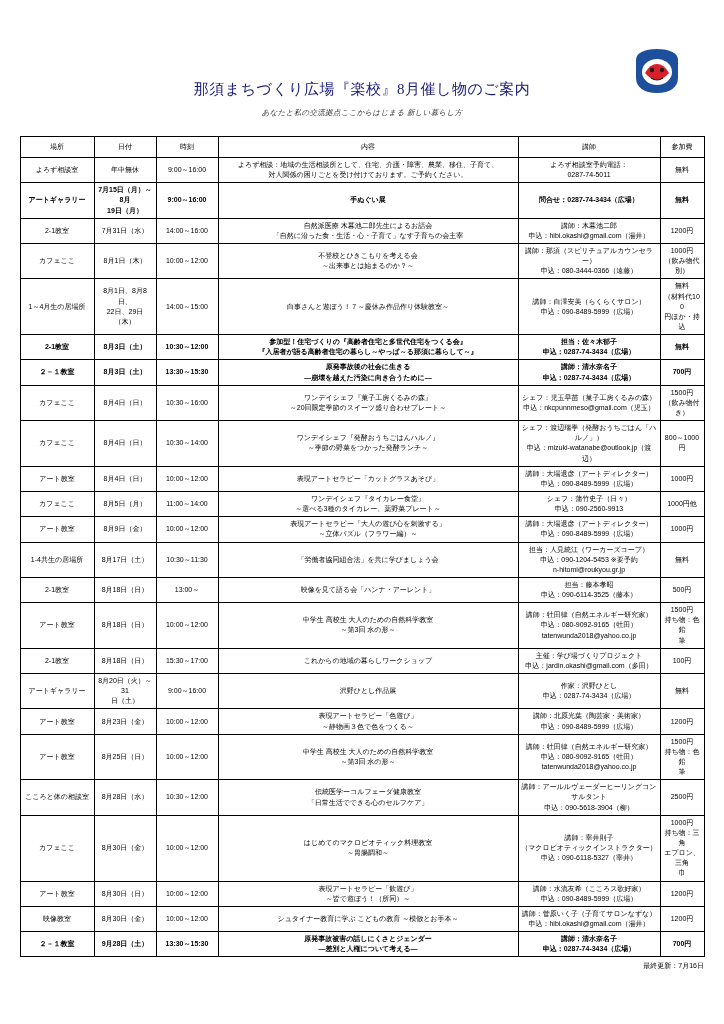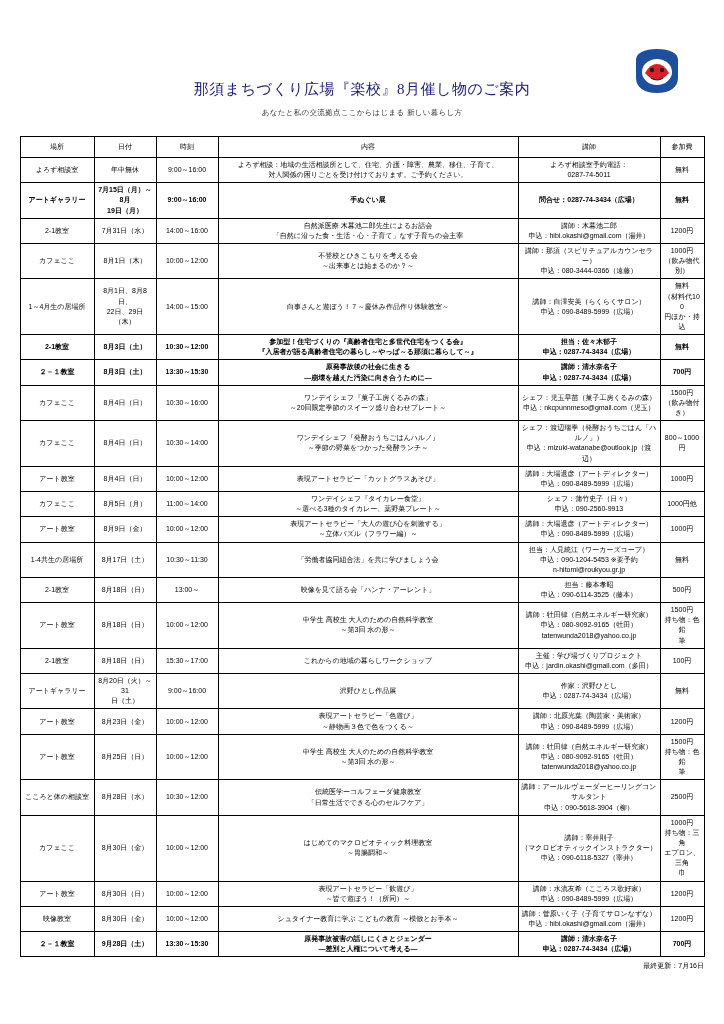--- a/index.html
+++ b/index.html
@@ -33,20 +33,21 @@
     color: #1a1a7a;
     font-weight: normal;
     margin: 0;
     font-family: "Liberation Serif", "DejaVu Serif", serif;
   }
   .subtitle {
     font-size: 7.5px;
     color: #333;
     margin-top: 9px;
     letter-spacing: 0.3px;
+    font-style: italic;
   }
   .logo {
     position: absolute;
     right: 42px;
     top: 48px;
     width: 50px;
     height: 46px;
   }
   table.sched {
     border-collapse: collapse;

